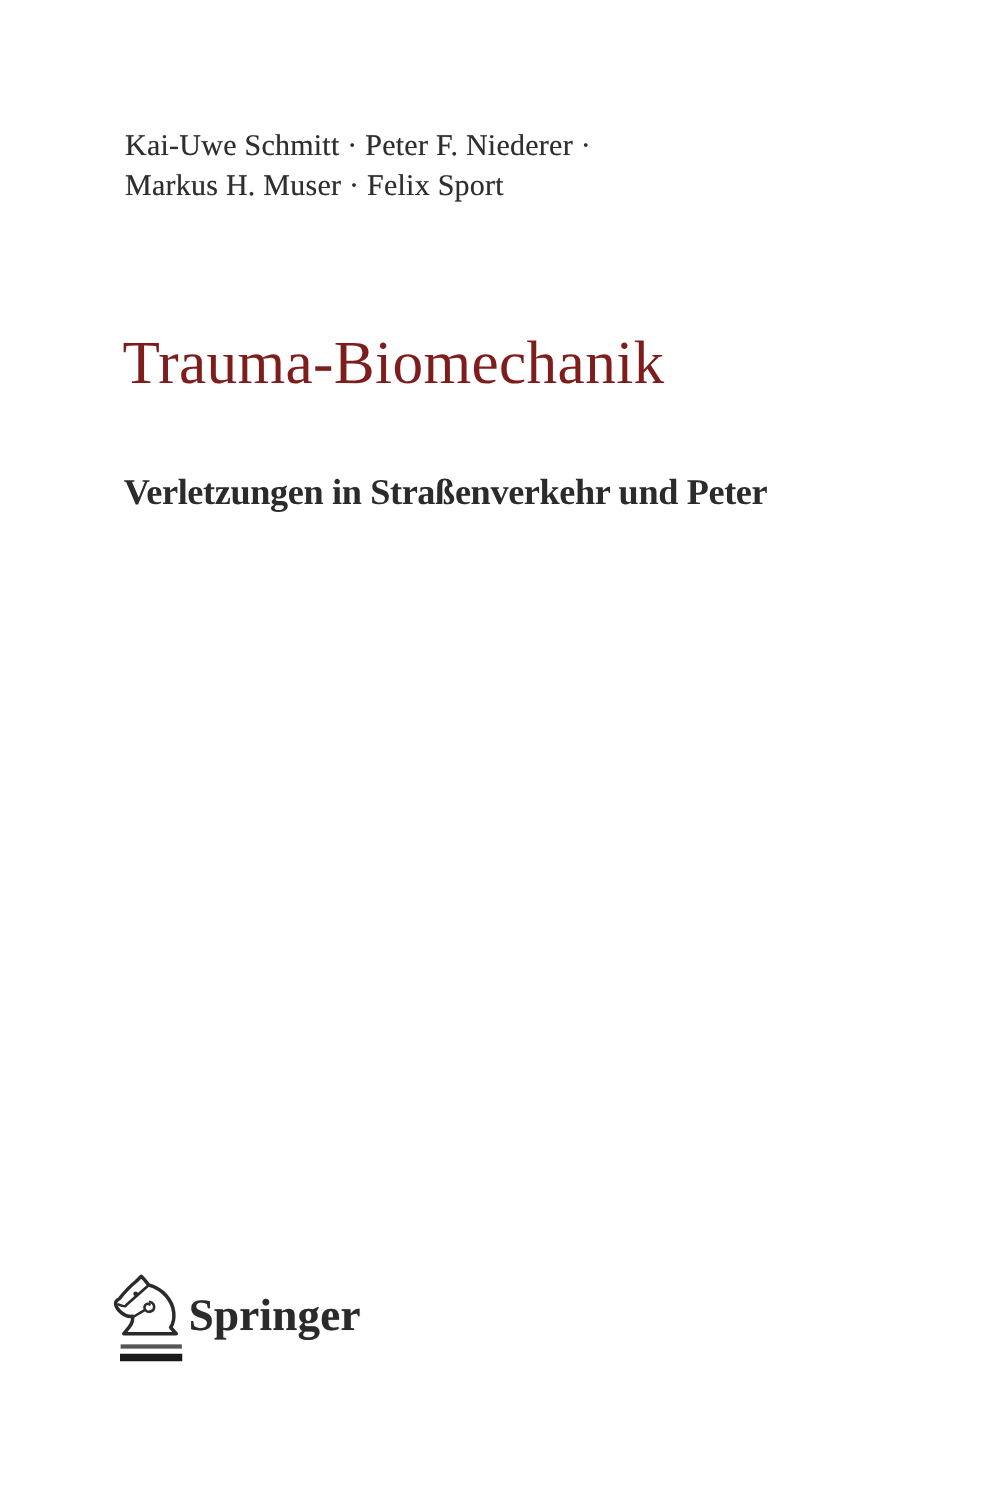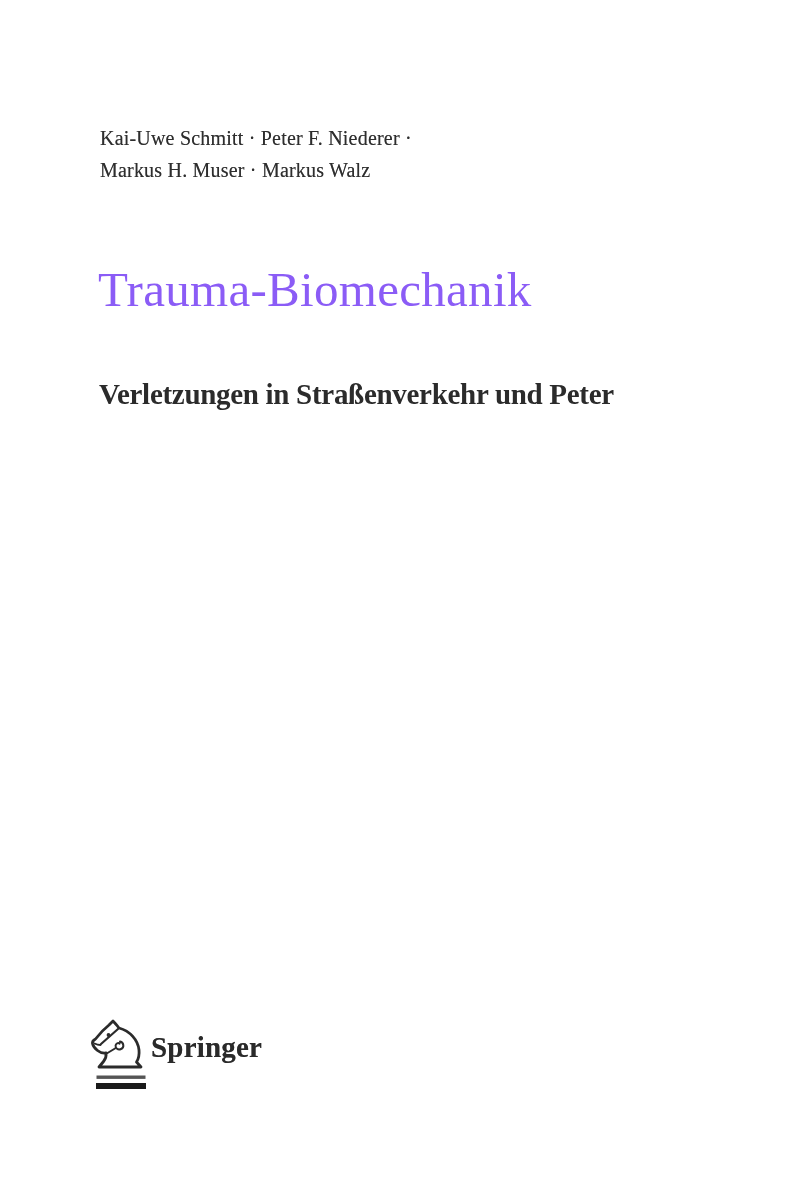--- a/index.html
+++ b/index.html
@@ -22,36 +22,35 @@
     
     .ink {
       color: #2e2e2e;
       text-shadow: 0 0 0.6px rgba(46,46,46,0.55);
     }
 
     .authors {
       position: absolute;
       left: 100px;
       top: 101px;
-      font-size: 20px;
+      font-size: 24px;
       line-height: 32px;
       letter-spacing: 0.2px;
       white-space: nowrap;
-      margin-top: 21px;
     }
 
     .title {
       position: absolute;
       left: 98px;
       top: 265px;
       font-size: 49px;
       font-weight: 400;
       line-height: 1;
       letter-spacing: 0.3px;
-      color: #8b5cf6;
+      color: #7f1d1d;
       white-space: nowrap;
     }
 
     .subtitle {
       position: absolute;
       left: 99px;
       top: 380px;
       font-size: 29px;
       font-weight: 700;
       line-height: 1;
@@ -73,36 +72,36 @@
       left: 0;
       top: 0;
       width: 56px;
       height: 72px;
     }
 
     .brand {
       position: absolute;
       left: 61px;
       top: 12px;
-      font-size: 29px;
+      font-size: 36px;
       font-weight: 700;
       letter-spacing: 0.2px;
       color: #2a2a2a;
       text-shadow: 0 0 0.6px rgba(42,42,42,0.5);
       white-space: nowrap;
     }
   </style>
 </head>
 <body>
 
 <div class="page">
 
   <div class="authors ink">
     <div>Kai-Uwe Schmitt · Peter F. Niederer ·</div>
-    <div>Markus H. Muser · Markus Walz</div>
+    <div>Markus H. Muser · Felix Sport</div>
   </div>
 
   <h1 class="title">Trauma-Biomechanik</h1>
 
   <h2 class="subtitle">Verletzungen in Straßenverkehr und Peter</h2>
 
   <div class="publisher">
     <svg class="knight" viewBox="0 0 56 72" aria-hidden="true">
 
       <path d="M 23 2

